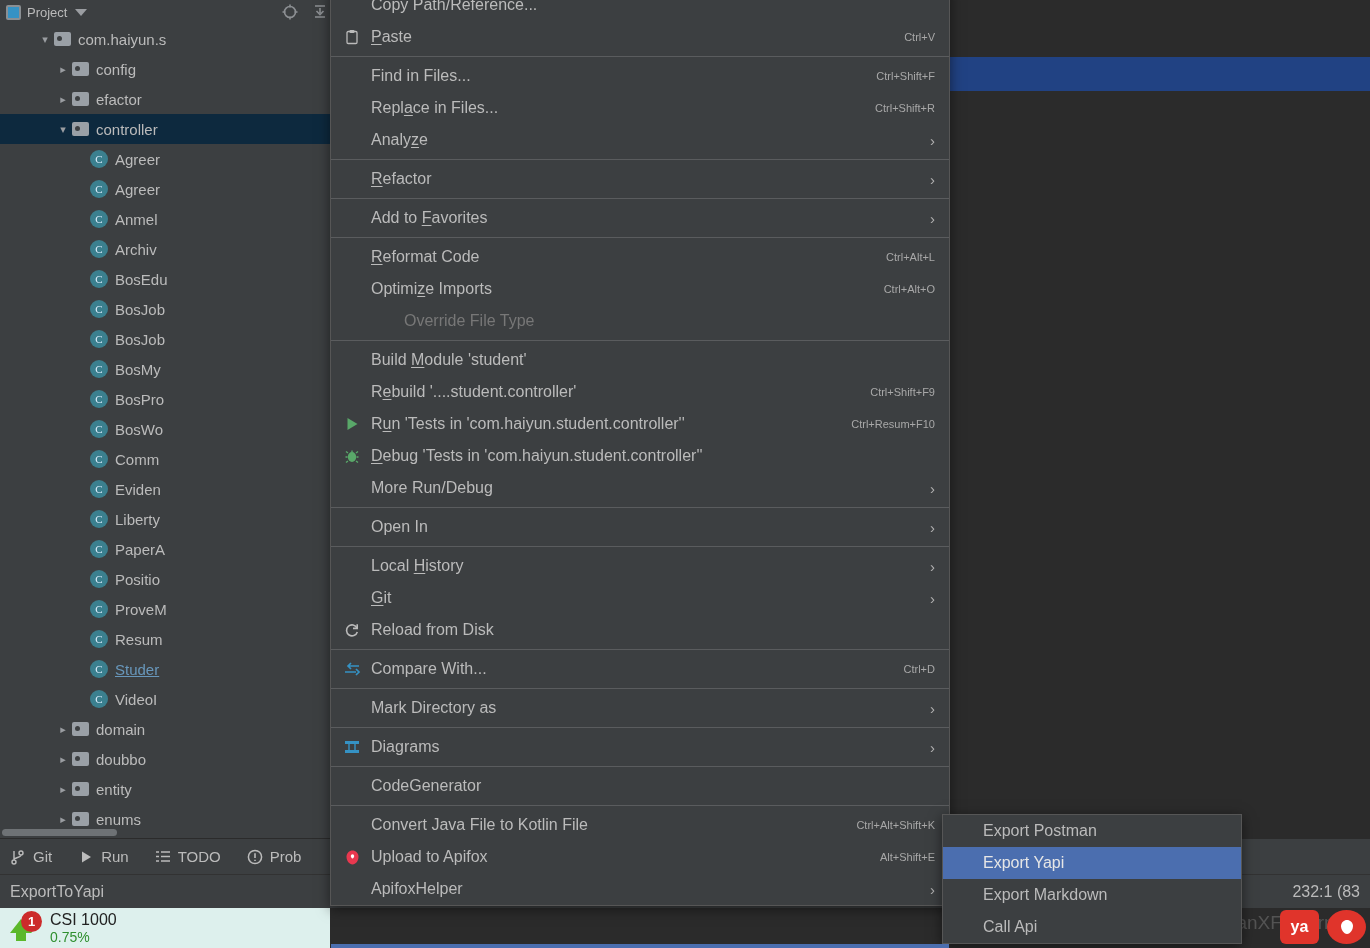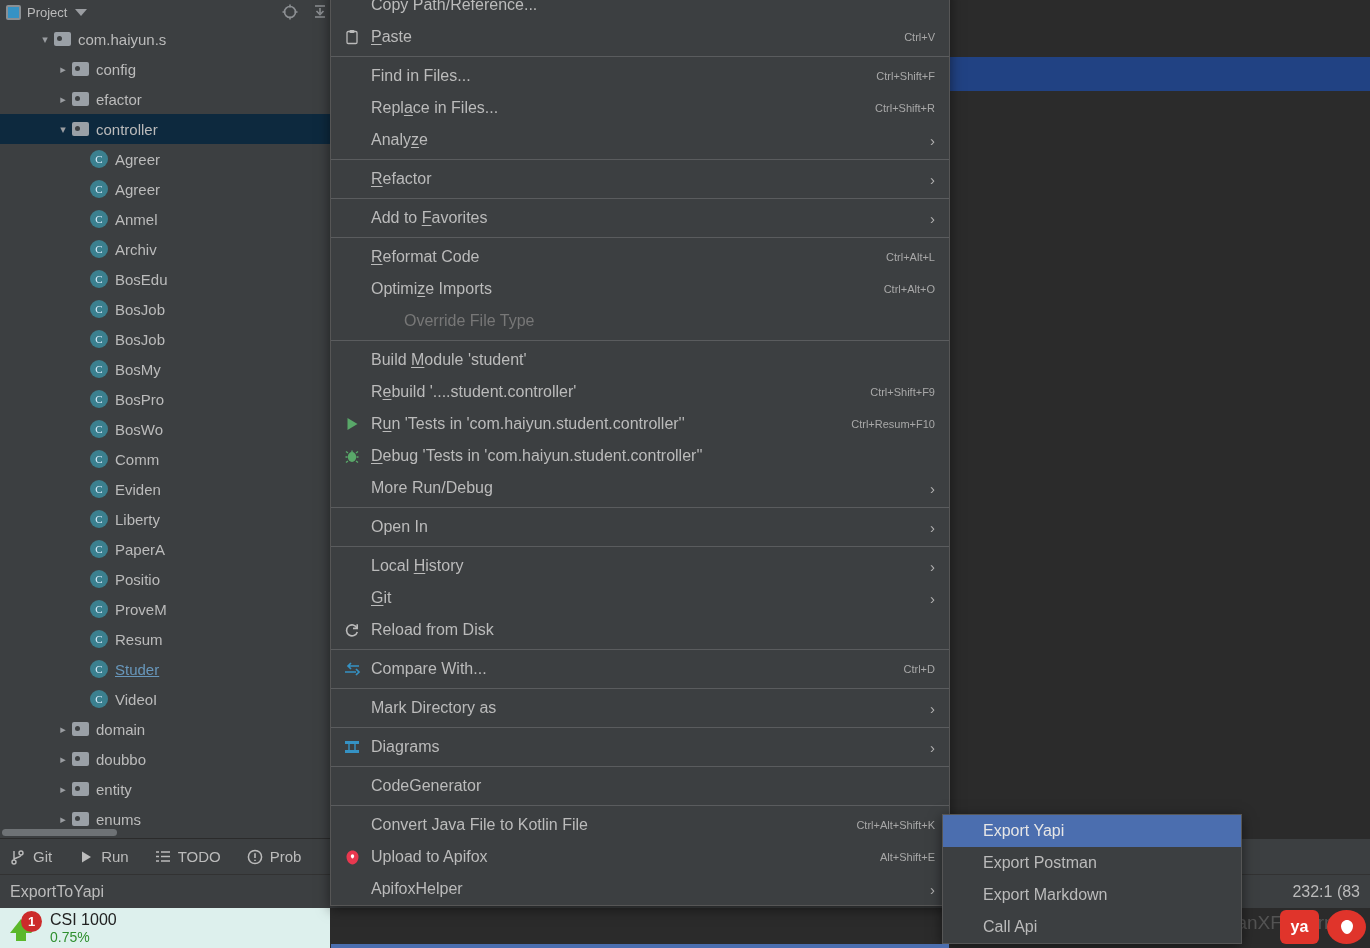--- a/index.html
+++ b/index.html
@@ -673,27 +673,27 @@
         <span class="mi-label">Upload to Apifox</span>
         <span class="accel">Alt+Shift+E</span>
       </div>
       <div class="mi">
         <span class="mi-label">ApifoxHelper</span>
         <span class="submenu-arrow">›</span>
       </div>
     </div>
 
   <div class="sub-menu" id="sub-menu">
+      <div class="mi">
+        <span class="mi-label">Export Postman</span>
+      </div>
       <div class="mi sel">
         <span class="mi-label">Export Yapi</span>
       </div>
       <div class="mi">
-        <span class="mi-label">Export Postman</span>
-      </div>
-      <div class="mi">
         <span class="mi-label">Export Markdown</span>
       </div>
       <div class="mi">
         <span class="mi-label">Call Api</span>
       </div>
     </div>
   <div class="bottom-blue"></div>
 
 </div>
 

